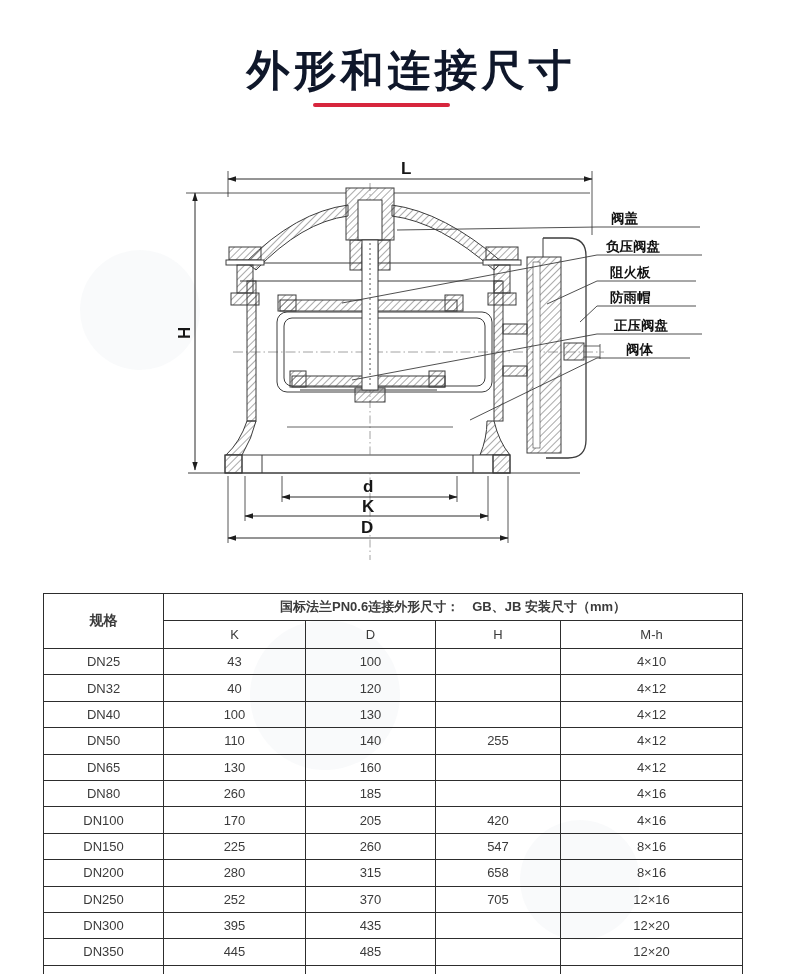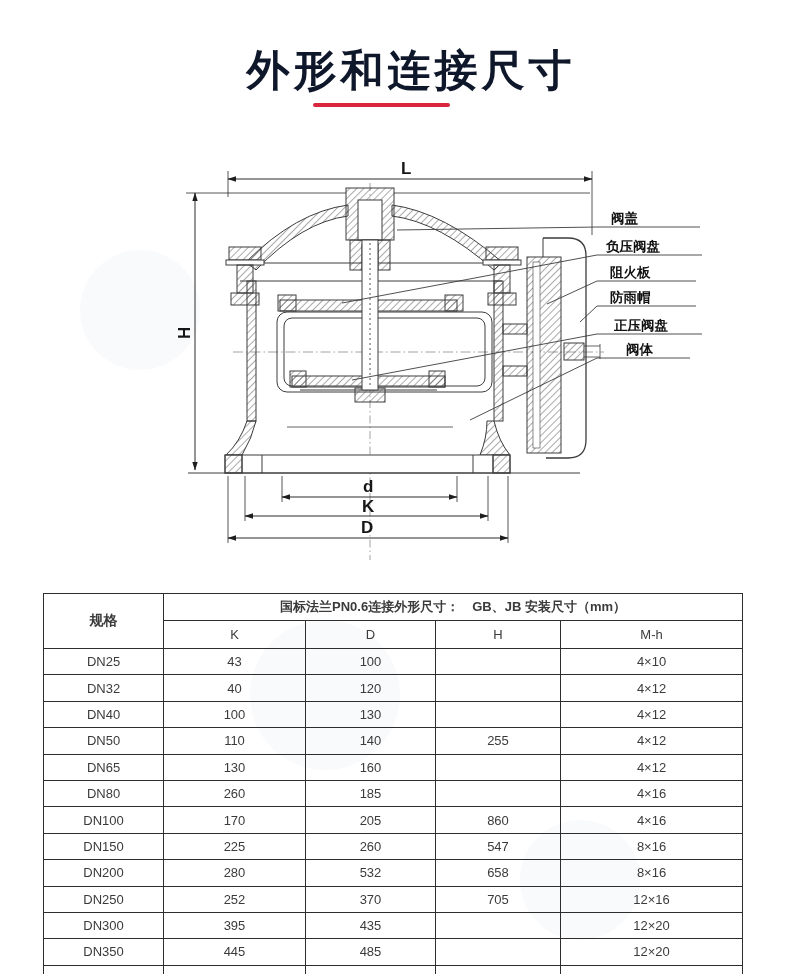--- a/index.html
+++ b/index.html
@@ -253,34 +253,34 @@
           <td>DN80</td>
           <td>260</td>
           <td>185</td>
           <td></td>
           <td>4×16</td>
         </tr>
     <tr class="drow">
           <td>DN100</td>
           <td>170</td>
           <td>205</td>
-          <td>860</td>
+          <td>420</td>
           <td>4×16</td>
         </tr>
     <tr class="drow">
           <td>DN150</td>
           <td>225</td>
           <td>260</td>
           <td>547</td>
           <td>8×16</td>
         </tr>
     <tr class="drow">
           <td>DN200</td>
           <td>280</td>
-          <td>532</td>
+          <td>315</td>
           <td>658</td>
           <td>8×16</td>
         </tr>
     <tr class="drow">
           <td>DN250</td>
           <td>252</td>
           <td>370</td>
           <td>705</td>
           <td>12×16</td>
         </tr>

